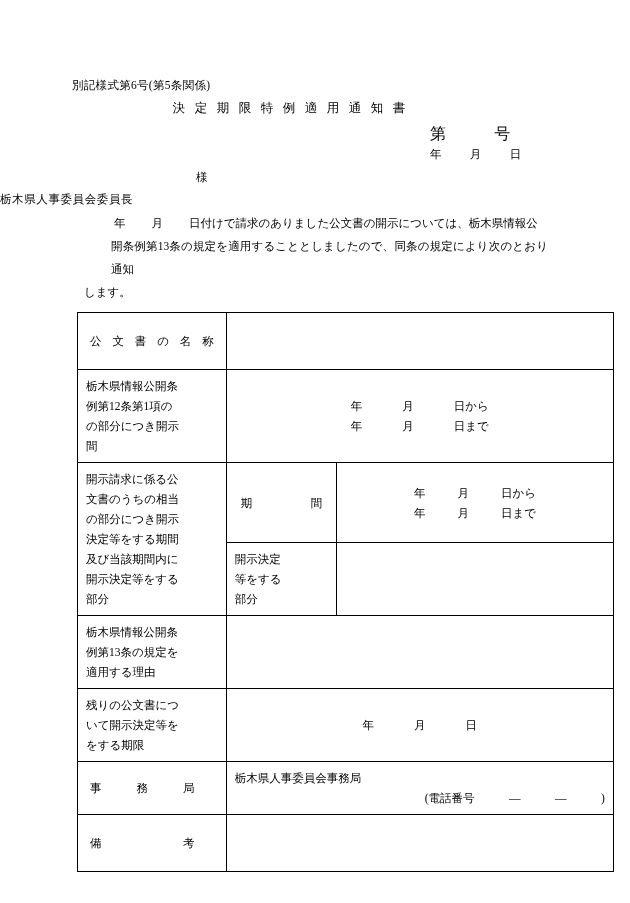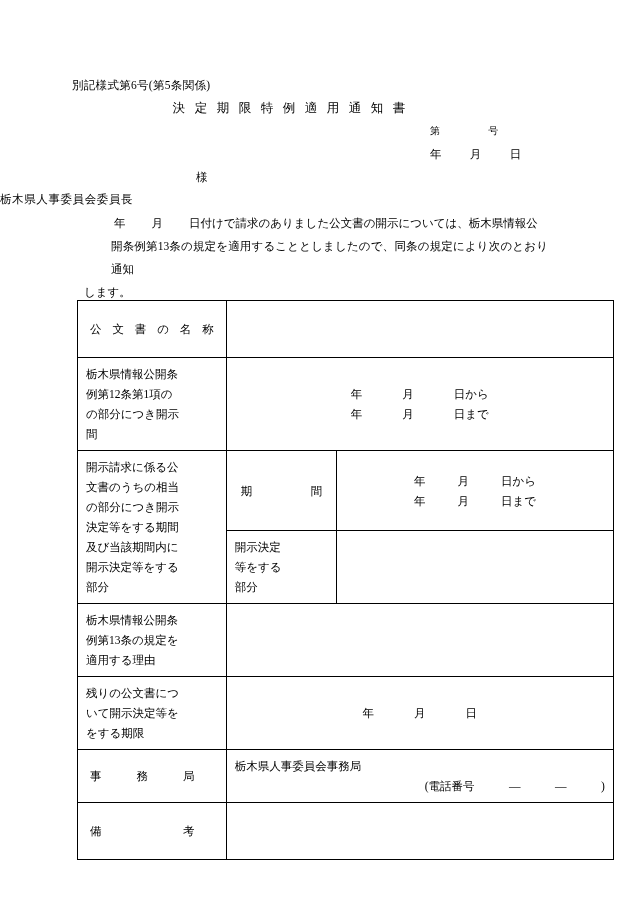--- a/index.html
+++ b/index.html
@@ -36,21 +36,21 @@
     width: 578px;
     text-align: center;
     font-size: 12.5px;
     letter-spacing: 3.2px;
     text-indent: 3.2px;
   }
   .number-line {
     position: absolute;
     left: 430px;
     top: 124px;
-    font-size: 10px;
+    font-size: 16px;
     letter-spacing: 0.3px;
   }
   .number-line .gap1 { display: inline-block; width: 48px; }
   .date-line {
     position: absolute;
     left: 430px;
     top: 147px;
     font-size: 11.5px;
     letter-spacing: 0.3px;
   }
@@ -81,21 +81,21 @@
   }
   .body-text .indent { display: inline-block; width: 42px; }
   .body-text .g1 { display: inline-block; width: 26px; }
   .body-text .g2 { display: inline-block; width: 26px; }
   .body-text .l2 { display: block; text-indent: 0; margin-left: 39px; }
   .body-text .l3 { display: block; text-indent: 12px; }
 
   table.main {
     position: absolute;
     left: 77px;
-    top: 300px;
+    top: 312px;
     width: 473px;
     border-collapse: collapse;
     font-size: 11.5px;
   }
   table.main td {
     border: 1px solid #000000;
     padding: 6px 8px;
     vertical-align: middle;
     line-height: 20px;
   }

